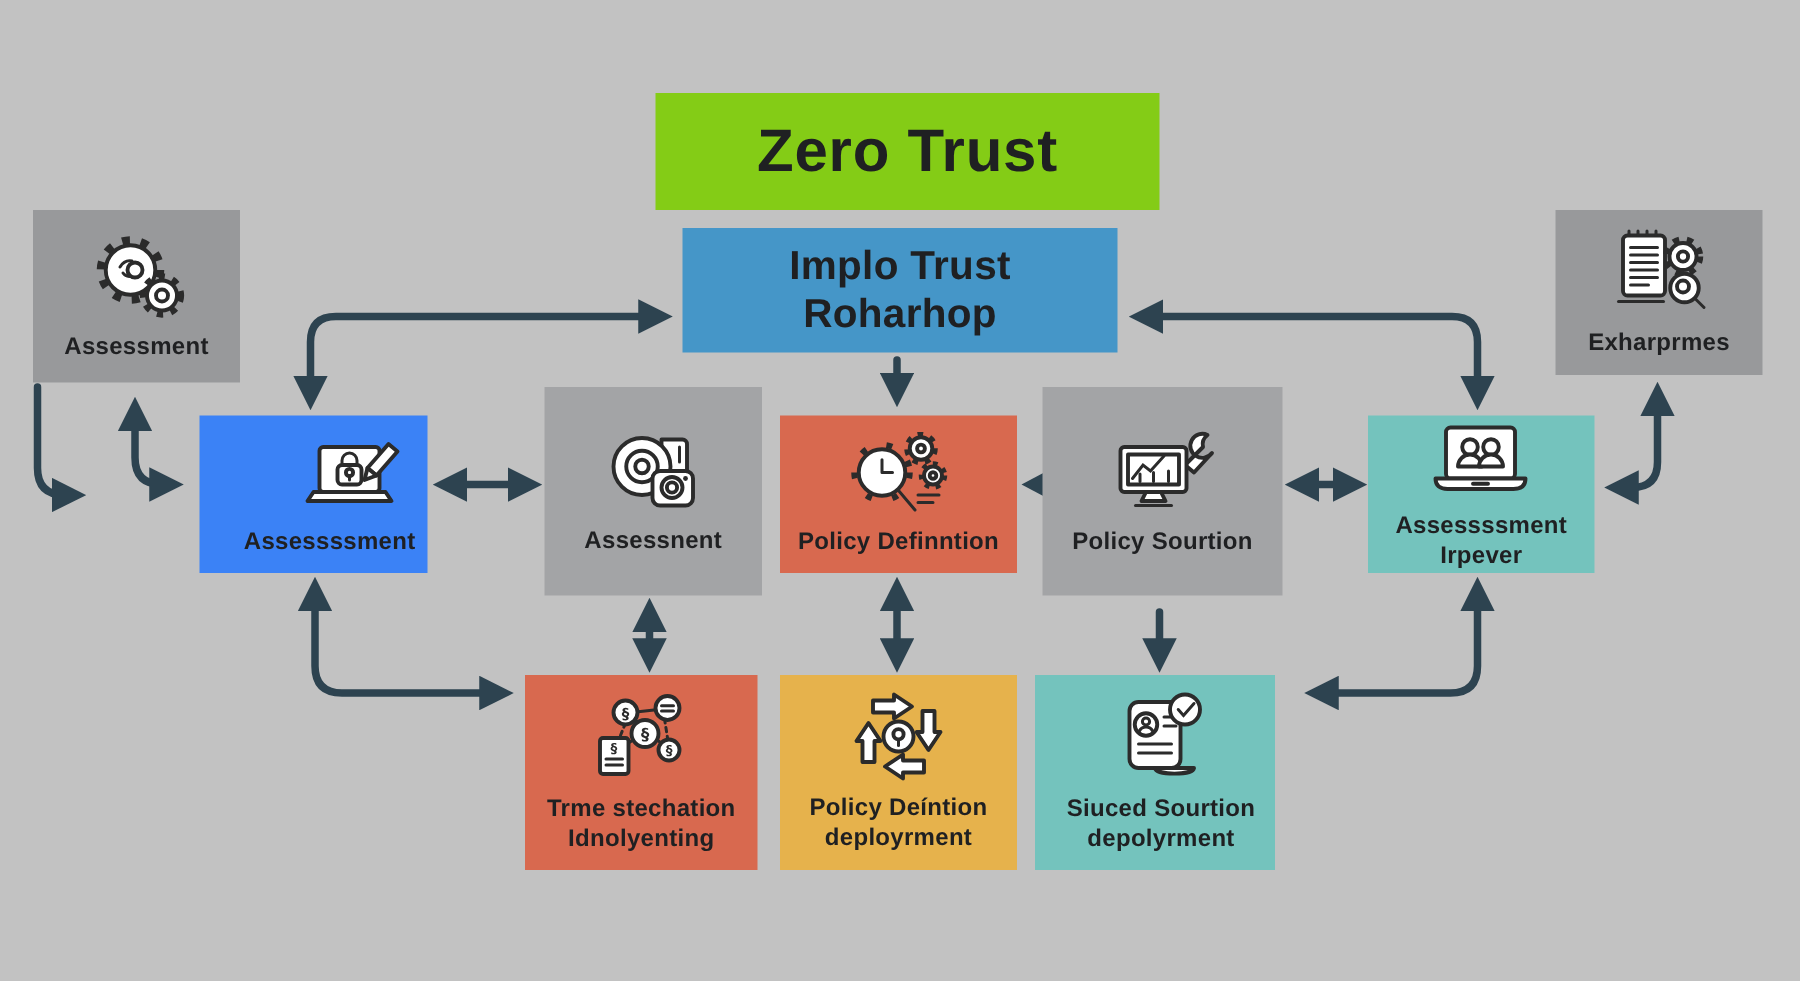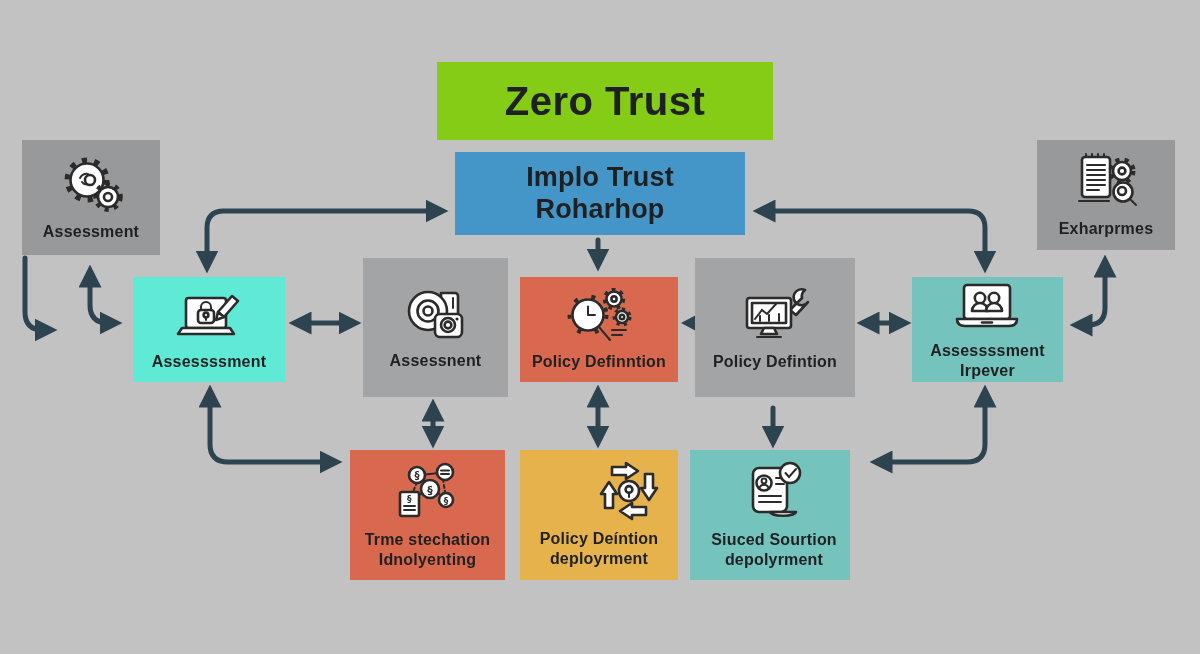--- a/index.html
+++ b/index.html
@@ -20,21 +20,21 @@
   #assessment-left{left:22px;top:140px;width:138px;height:115px;}
   #enterprise-right{left:1037px;top:140px;width:138px;height:110px;}
   
   #assessment-yellow{left:133px;top:277px;width:152px;height:105px;}
   #assessment-gray{left:363px;top:258px;width:145px;height:139px;}
   #policy-red{left:520px;top:277px;width:158px;height:105px;}
   #policy-gray{left:695px;top:258px;width:160px;height:139px;}
   #technology-teal{left:912px;top:277px;width:151px;height:105px;}
   
   #integration-red{left:350px;top:450px;width:155px;height:130px;}
-  #deployment-yellow{left:520px;top:450px;width:158px;height:130px;align-items:flex-end;}
+  #deployment-yellow{left:520px;top:450px;width:158px;height:130px;}
   #solution-teal{left:690px;top:450px;width:160px;height:130px;}
   #arrow-layer{position:absolute;left:0;top:0;pointer-events:none;}
   #arrow-layer path.a{stroke:#2d4350;stroke-width:5;fill:none;stroke-linecap:round;}
   #arrow-layer .ah{fill:#2d4350;stroke:none;}
   svg.icon .st{stroke:#2b2b2b;stroke-width:2.6;fill:#fff;stroke-linejoin:round;stroke-linecap:round;}
   svg.icon .ln{stroke:#2b2b2b;stroke-width:2;fill:none;stroke-linecap:round;}
   svg.icon .teeth{fill:none;stroke:#2b2b2b;}
   svg.icon text{font-family:"DejaVu Sans",sans-serif;font-weight:bold;fill:#2b2b2b;}
 </style>
 </head>
@@ -122,21 +122,21 @@
       <circle class="st" cx="38" cy="26" r="16.5" stroke-width="3"></circle>
       <path class="ln" d="M31 24 q3 -5 8 -4 M33 28 q2 3 6 2"></path>
       <circle class="st" cx="41" cy="26" r="5" stroke-width="2.4"></circle>
       <circle class="teeth" cx="59" cy="43" r="12" stroke-width="5.5" stroke-dasharray="4 5"></circle>
       <circle class="st" cx="59" cy="43" r="10" stroke-width="2.8"></circle>
       <circle class="st" cx="59" cy="43" r="4" stroke-width="2.4"></circle>
     </svg>
     <div class="label">Assessment</div>
   </div>
 
-  <div class="node" id="assessment-yellow" style="background-color: #5eead4;">
+  <div class="node" id="assessment-yellow" style="background-color: #3b82f6; align-items: flex-end;">
     <svg class="icon" width="82" height="58" viewBox="0 0 82 58">
       <rect class="st" x="18" y="10" width="40" height="30" rx="2.5" stroke-width="3"></rect>
       <path class="st" d="M14 40 h48 l4 6 h-56 z" stroke-width="2.6"></path>
       <rect class="st" x="30" y="22" width="16" height="13" rx="3" stroke-width="2.4"></rect>
       <path class="ln" d="M33 22 v-3 a5 5 0 0 1 10 0 v3" stroke-width="2.4"></path>
       <circle class="st" cx="38" cy="27" r="2.4" stroke-width="1.8"></circle>
       <path class="ln" d="M38 29 v3" stroke-width="1.8"></path>
       <path class="st" d="M50 24 L64 8 L70 13 L56 29 z" stroke-width="2.4"></path>
       <path class="st" d="M50 24 L48 32 L56 29 z" stroke-width="2.4"></path>
     </svg>
@@ -178,21 +178,21 @@
   <div class="node" id="policy-gray" style="background-color: rgb(163, 164, 166);">
     <svg class="icon" width="84" height="62" viewBox="0 0 84 62">
       <path class="st" d="M72 6 a8 8 0 1 0 3 12 l-12 13 -6 -5 12 -12 a8 8 0 0 1 3 -8 z" stroke-width="2.2"></path>
       <rect class="st" x="14" y="14" width="44" height="30" rx="2.5" stroke-width="3"></rect>
       <rect class="st" x="19" y="19" width="34" height="20" stroke-width="2"></rect>
       <path class="ln" d="M22 35 L29 26 L34 30 L43 20" stroke-width="2.2"></path>
       <path class="ln" d="M27 37 v-5 M36 37 v-6 M46 37 v-7" stroke-width="2.2"></path>
       <path class="st" d="M31 44 h10 l3 6 h-16 z" stroke-width="2.4"></path>
       <path class="ln" d="M24 53 h24" stroke-width="3.2"></path>
     </svg>
-    <div class="label">Policy Defintion</div>
+    <div class="label">Policy Sourtion</div>
   </div>
 
   <div class="node" id="technology-teal" style="background-color: rgb(116, 195, 189);">
     <svg class="icon" width="82" height="56" viewBox="0 0 82 56">
       <rect class="st" x="17" y="6" width="46" height="34" rx="3" stroke-width="3"></rect>
       <circle class="st" cx="33" cy="19" r="5.2" stroke-width="2.4"></circle>
       <path class="st" d="M25 32 a8 8 0 0 1 16 0 z" stroke-width="2.4"></path>
       <circle class="st" cx="47" cy="19" r="5.2" stroke-width="2.4"></circle>
       <path class="st" d="M39 32 a8 8 0 0 1 16 0 z" stroke-width="2.4"></path>
       <path class="st" d="M10 40 h60 a0 0 0 0 1 0 0 q0 7 -8 7 h-44 q-8 0 -8 -7 z" stroke-width="2.8"></path>

